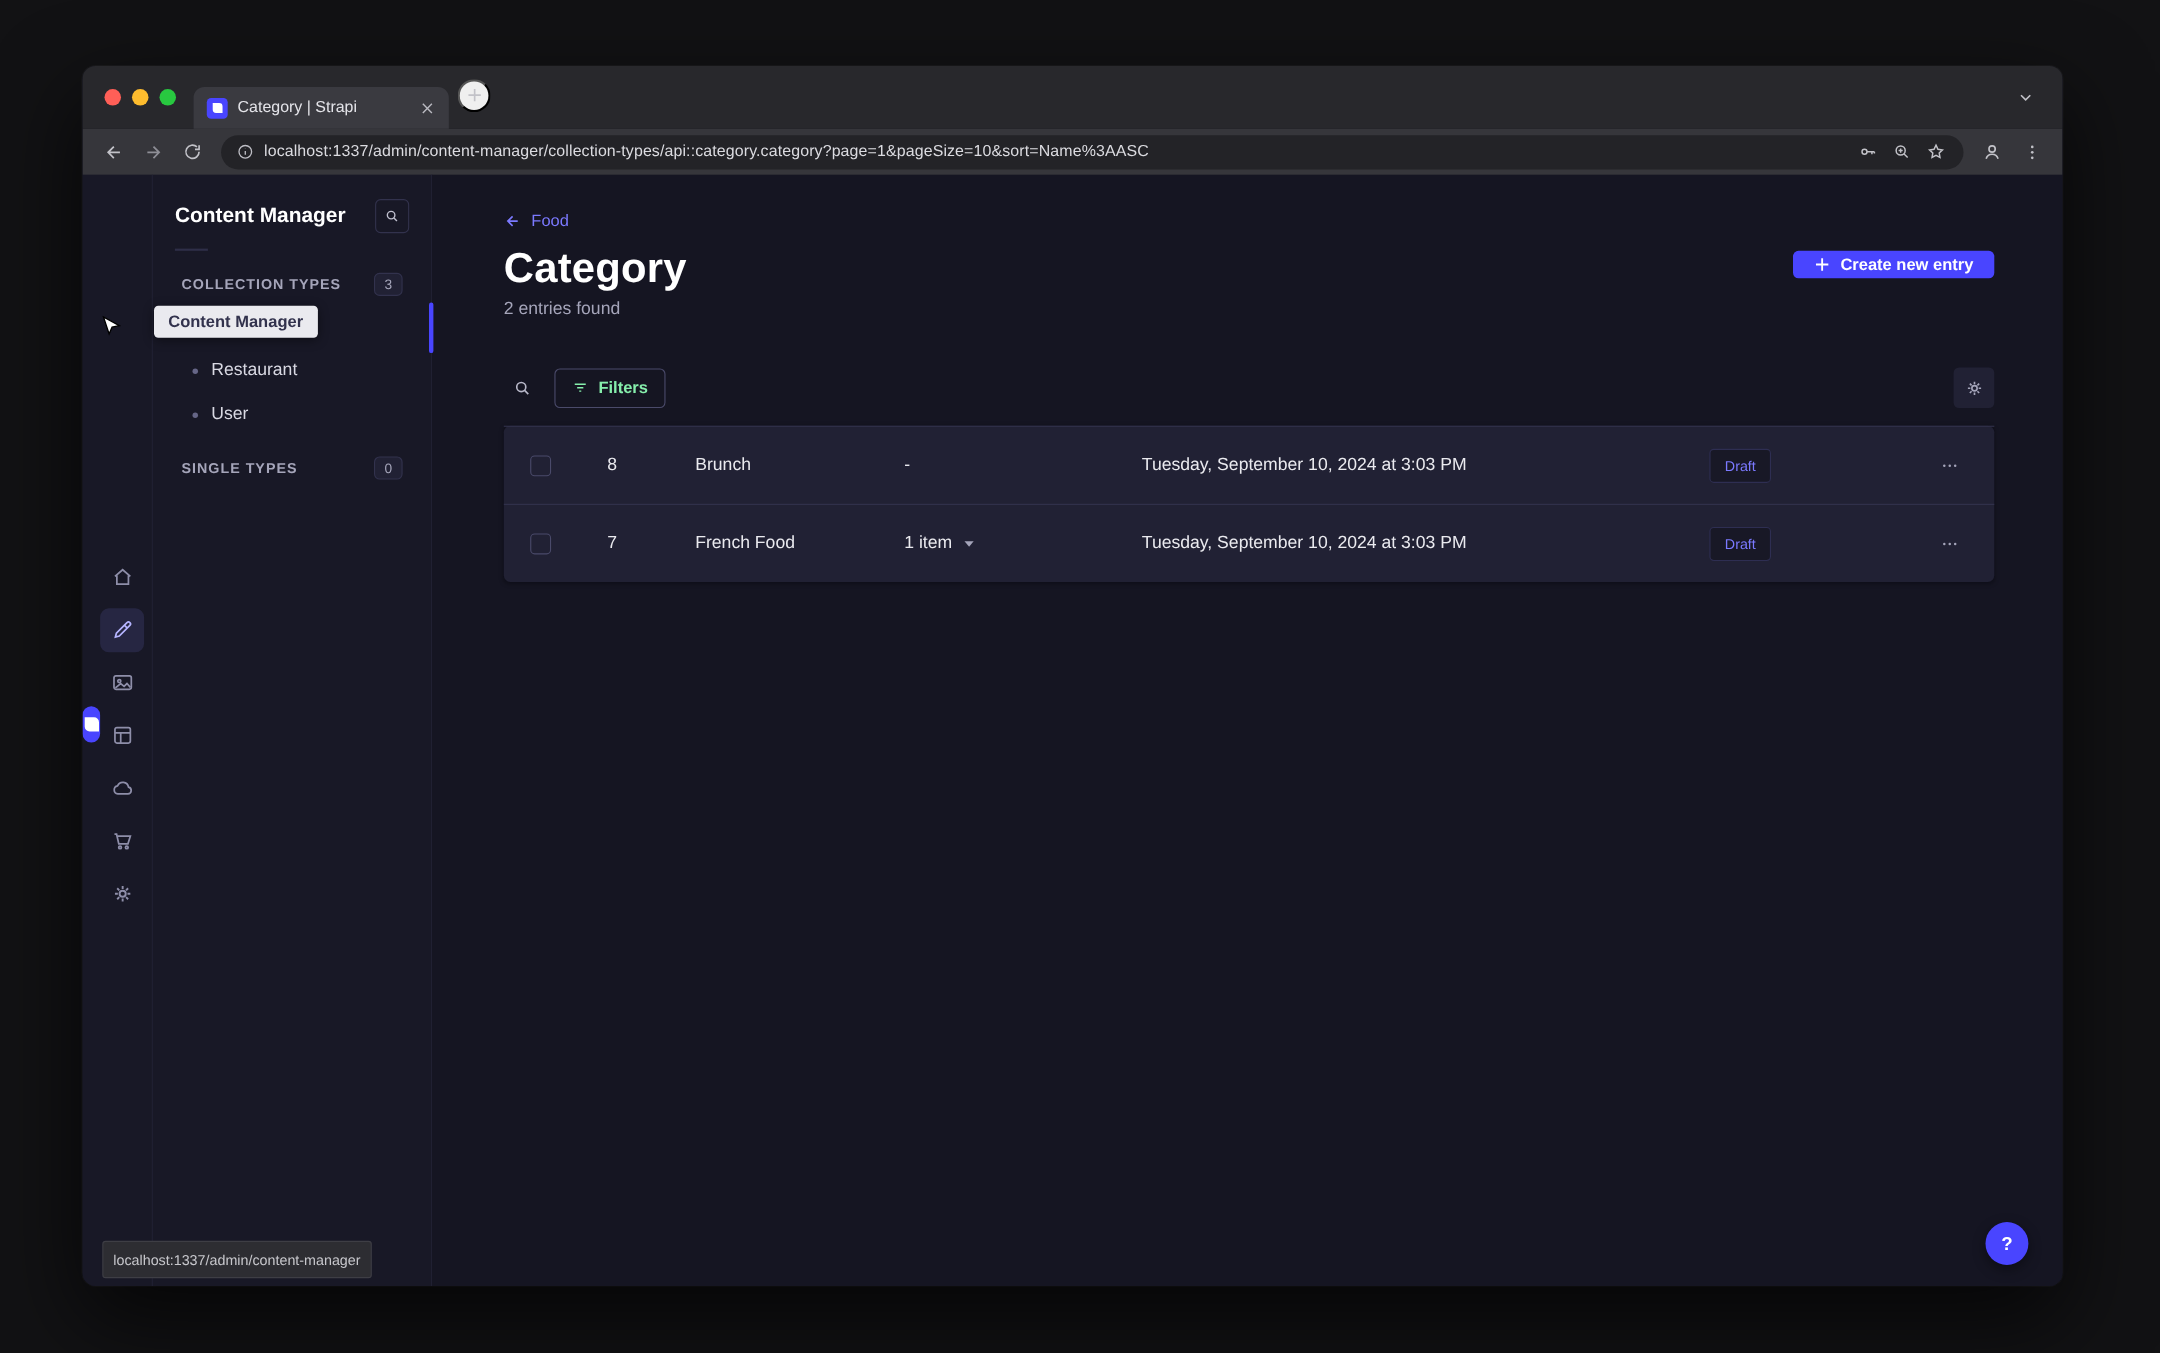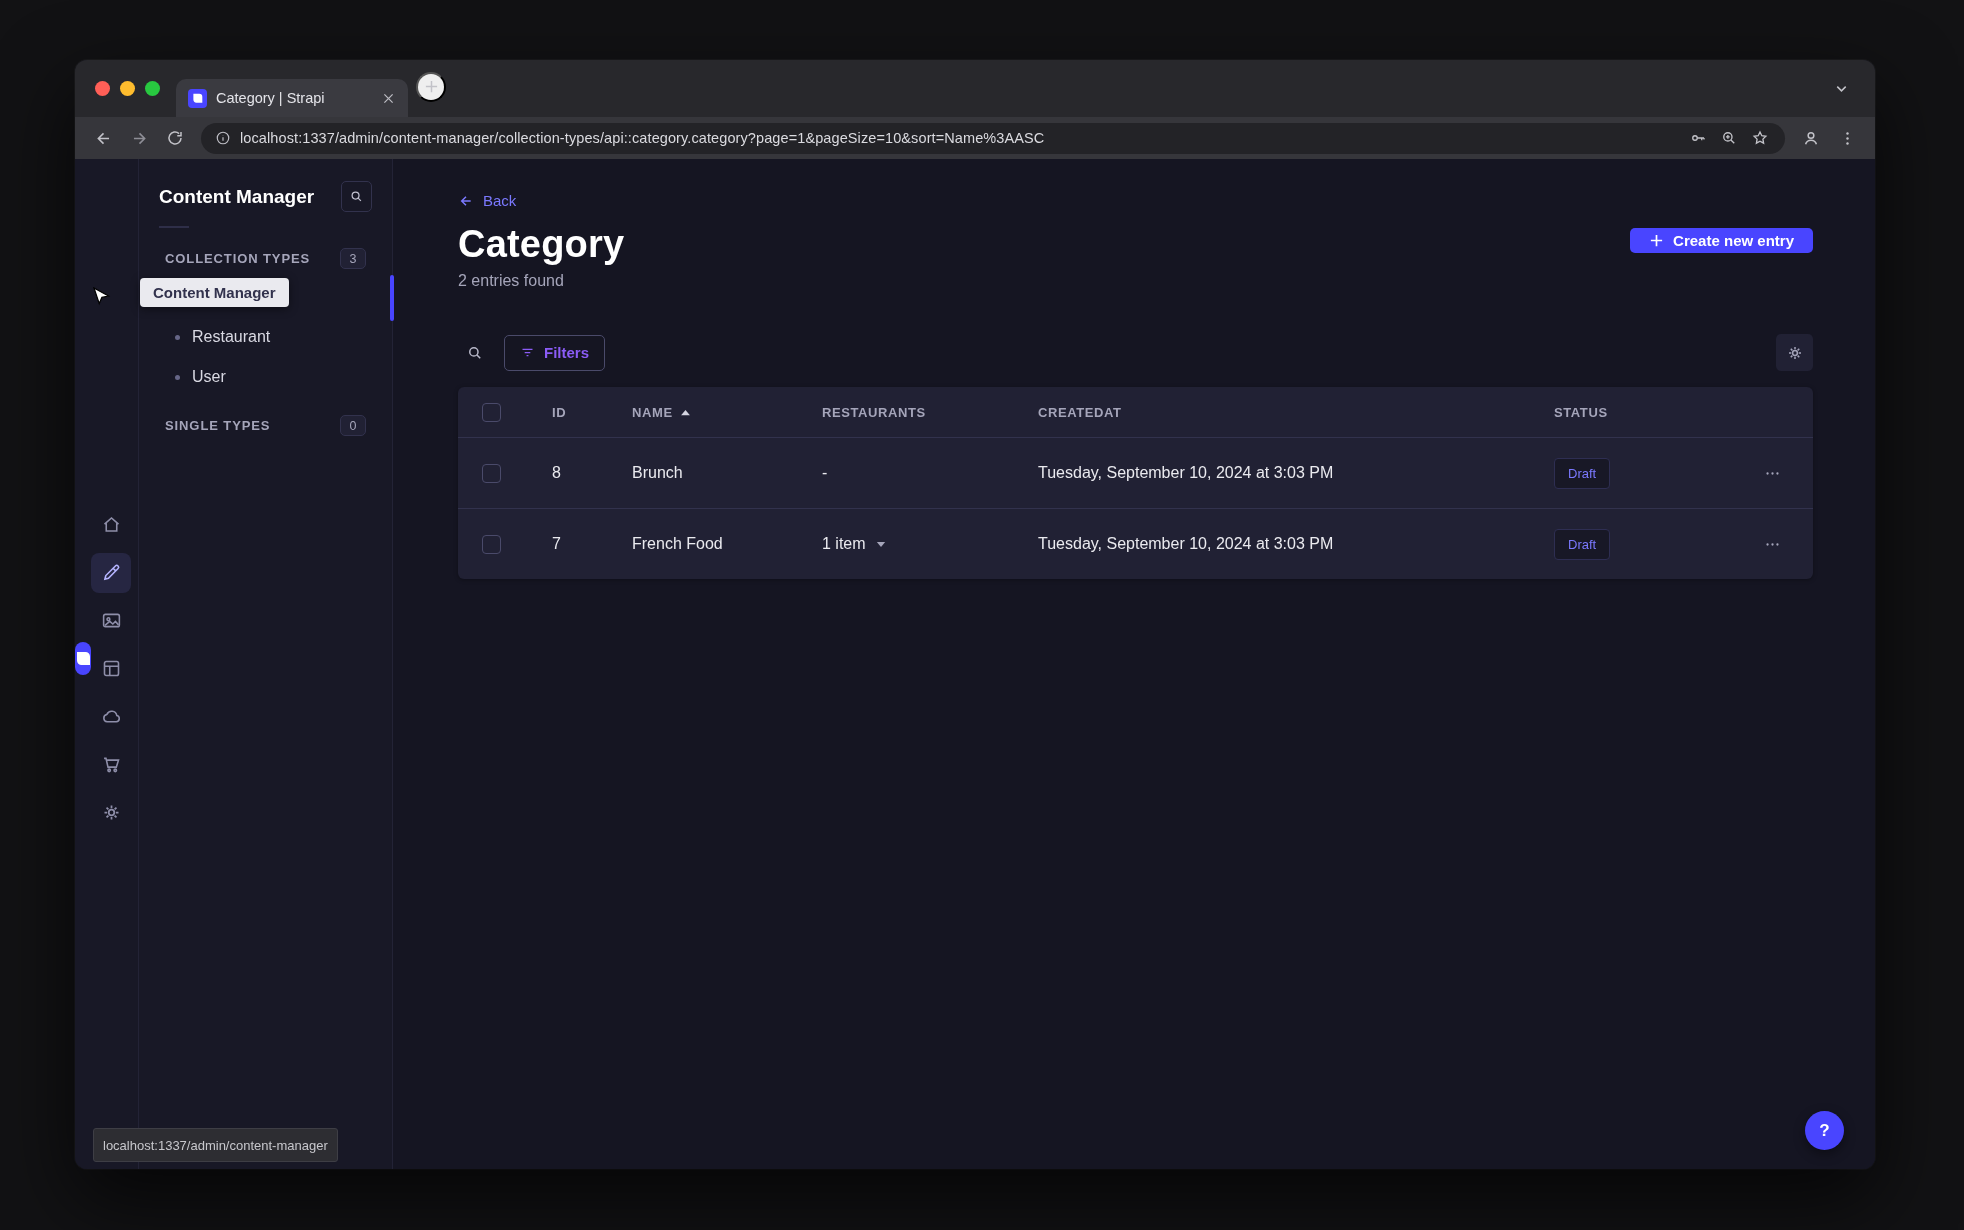--- a/index.html
+++ b/index.html
@@ -67,21 +67,21 @@
   .back-row { display:inline-flex; align-items:center; gap:9px; color:#7b79ff; font-size:15px; margin-bottom:14px; text-decoration:none; }
   .title-row { display:flex; align-items:flex-start; justify-content:space-between; }
   .page-title { font-size:38px; font-weight:700; color:#fff; letter-spacing:.2px; }
   .subtitle { color:#a5a5ba; font-size:16px; margin-top:6px; }
   .btn-primary {
     display:flex; align-items:center; gap:9px; height:25px; padding:0 19px;
     background:#4945ff; color:#fff; font-size:15px; font-weight:600; border:none; border-radius:5px; margin-top:5px;
   }
   .toolbar { display:flex; align-items:center; gap:12px; margin-top:44px; }
   .icon-btn-plain { width:34px; height:34px; display:flex; align-items:center; justify-content:center; color:#b8b8c9; background:none; border:none; }
-  .btn-filters { display:flex; align-items:center; gap:9px; height:36px; padding:0 15px; background:transparent; border:1px solid #4a4a6a; border-radius:5px; color:#8b5cf6; font-size:15px; font-weight:600;justify-content:space-between; }
+  .btn-filters { display:flex; align-items:center; gap:9px; height:36px; padding:0 15px; background:transparent; border:1px solid #4a4a6a; border-radius:5px; color:#86efac; font-size:15px; font-weight:600;justify-content:space-between; }
   .btn-gear { margin-left:auto; width:37px; height:37px; background:#212134; border:none; border-radius:5px; color:#a5a5ba; display:flex; align-items:center; justify-content:center; }
   
   .table-card { margin-top:16px; background:#212134; border-radius:6px; box-shadow:0 1px 4px rgba(3,3,5,.35); }
   .trow { display:grid; grid-template-columns:70px 80px 190px 216px 516px 200px 1fr; align-items:center; padding:0 24px; }
   .trow.head { height:50px; }
   .trow.data { height:71px; border-top:1px solid #32324d; }
   .th { color:#a5a5ba; font-size:13px; font-weight:600; letter-spacing:.6px; display:flex; align-items:center; gap:7px; }
   .td { color:#eaeaef; font-size:16px; display:flex; align-items:center; gap:8px; }
   .checkbox { width:19px; height:19px; border:1px solid #4a4a6a; border-radius:4px; background:transparent; }
   .sort-btn { display:flex; align-items:center; gap:7px; background:none; border:none; color:#a5a5ba; font-size:13px; font-weight:600; letter-spacing:.6px; padding:0; }
@@ -295,21 +295,21 @@
       </div>
 
       <div class="active-bar"></div>
     </aside>
 
     <main class="main">
       <a class="back-row" href="#">
         <svg width="16" height="16" viewBox="0 0 24 24" fill="none" stroke="currentColor" stroke-width="2.2">
             <path d="M19 12H6M12 18.5L5.5 12 12 5.5"></path>
           </svg>
-        <span>Back</span>
+        <span>Food</span>
       </a>
 
       <div class="title-row">
         <div>
           <h1 class="page-title">Category</h1>
           <div class="subtitle">2 entries found</div>
         </div>
         <button class="btn-primary">
           <svg width="15" height="15" viewBox="0 0 16 16">
               <path d="M8 2v12M2 8h12" stroke="#fff" stroke-width="1.8"></path>
@@ -333,36 +333,20 @@
         </button>
         <button class="btn-gear">
           <svg width="18" height="18" viewBox="0 0 24 24" fill="none" stroke="currentColor" stroke-width="2">
               <circle cx="12" cy="12" r="3.2"></circle>
               <path d="M17 12h3M15.54 15.54l2.12 2.12M12 17v3M8.46 15.54l-2.12 2.12M7 12H4M8.46 8.46L6.34 6.34M12 7V4M15.54 8.46l2.12-2.12"></path>
             </svg>
         </button>
       </div>
 
       <div class="table-card">
-        <div class="trow head">
-          <span class="checkbox"></span>
-          <span class="th">ID</span>
-          <button class="sort-btn">
-            <span>NAME</span>
-            <span class="sort-caret">
-              <svg width="11" height="7" viewBox="0 0 12 8">
-                  <path d="M6 1l5 6H1z" fill="currentColor"></path>
-                </svg>
-            </span>
-          </button>
-          <span class="th">RESTAURANTS</span>
-          <span class="th">CREATEDAT</span>
-          <span class="th">STATUS</span>
-          <span></span>
-        </div>
 
         <div class="trow data">
           <span class="checkbox"></span>
           <span class="td">8</span>
           <span class="td">Brunch</span>
           <span class="td">-</span>
           <span class="td">Tuesday, September 10, 2024 at 3:03 PM</span>
           <span><span class="badge-draft">Draft</span></span>
           <button class="row-actions">
             <svg width="17" height="17" viewBox="0 0 24 24" fill="currentColor">

